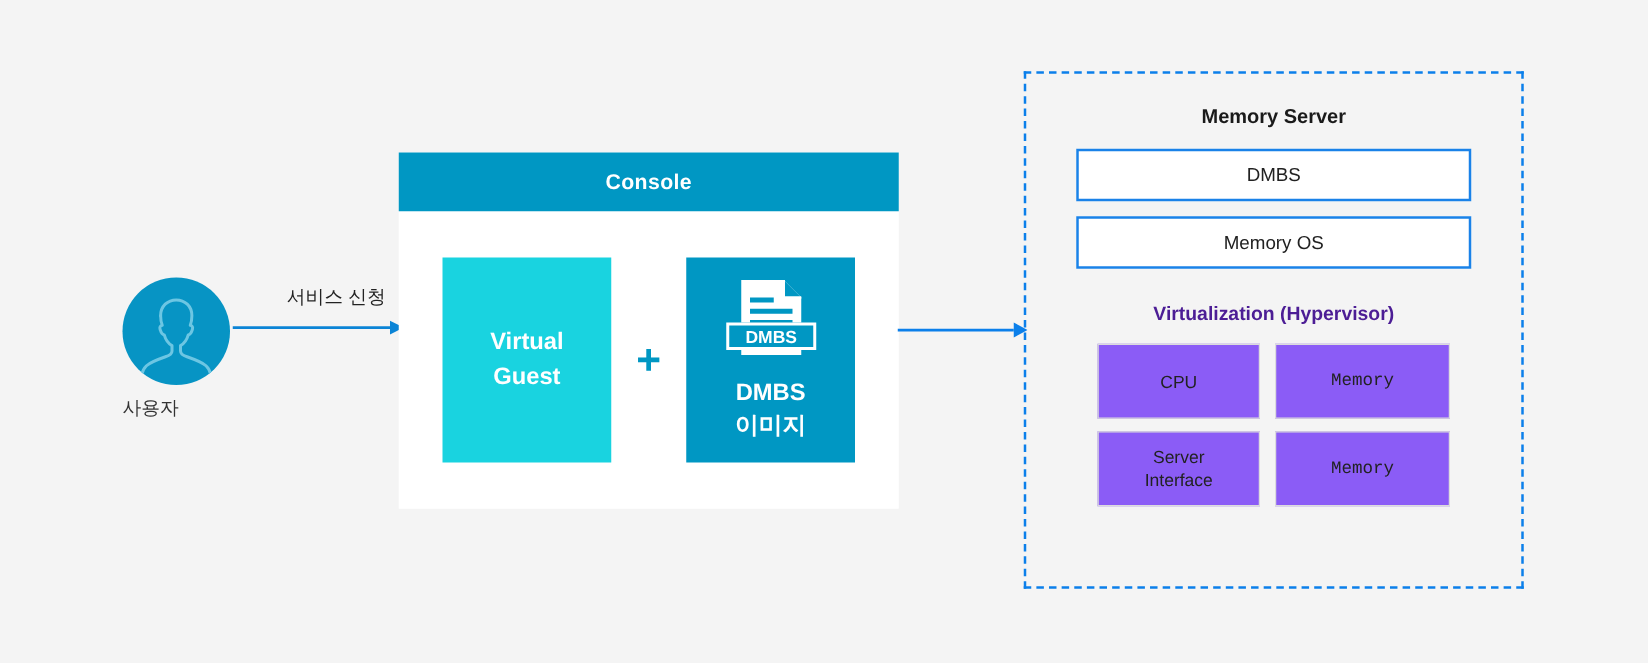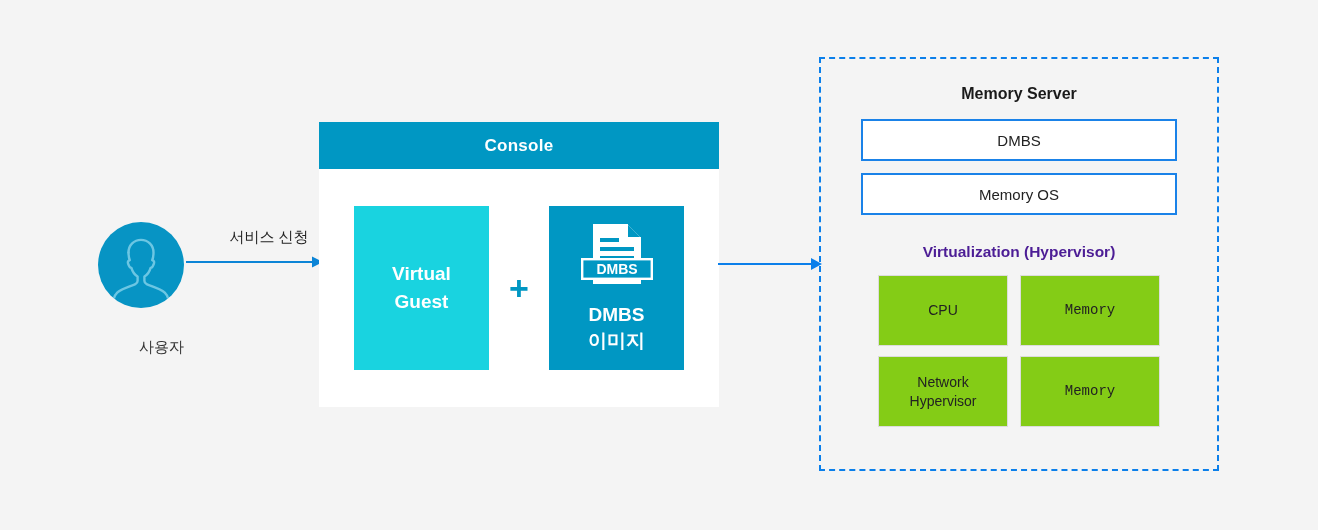--- a/index.html
+++ b/index.html
@@ -31,22 +31,22 @@
   #user-avatar {
     width: 86px;
     height: 86px;
     border-radius: 50%;
     background: #0794c4;
     position: relative;
     overflow: hidden;
   }
   #user-avatar svg { display: block; }
   #user-label {
-    margin-top: 30px;
-    text-align: right;
+    margin-top: 10px;
+    text-align: left;
     font-size: 15px;
     color: #333;
     line-height: 1.2;
     white-space: nowrap;
   }
 
   
   .arrow-wrap { position: absolute; }
   #arrow-request { left: 186px; top: 252px; width: 137px; height: 20px; }
   #arrow-request-label {
@@ -182,22 +182,22 @@
   }
   #resource-grid {
     margin: 14px auto 0;
     width: 282px;
     display: grid;
     grid-template-columns: 142px 140px;
     column-gap: 0;
     row-gap: 10px;
   }
   .resource-box {
-    height: 71px;
-    background: #84cc16;
+    height: 60px;
+    background: #8b5cf6;
     border: 1px solid #dcdcdc;
     box-sizing: border-box;
     display: flex;
     align-items: center;
     justify-content: center;
     text-align: center;
     font-size: 14px;
     color: #222;
     line-height: 1.35;
     margin-right: 12px;
@@ -291,22 +291,22 @@
 
       <div id="resource-grid">
         <div class="resource-box">
           <span>CPU</span>
         </div>
         <div class="resource-box col-right">
           <span>Memory</span>
         </div>
         <div class="resource-box">
           <span>
-            <span>Network</span><br>
-            <span>Hypervisor</span>
+            <span>Server</span><br>
+            <span>Interface</span>
           </span>
         </div>
         <div class="resource-box col-right">
           <span>Memory</span>
         </div>
       </div>
     </div>
   </div>
 
 </div>

